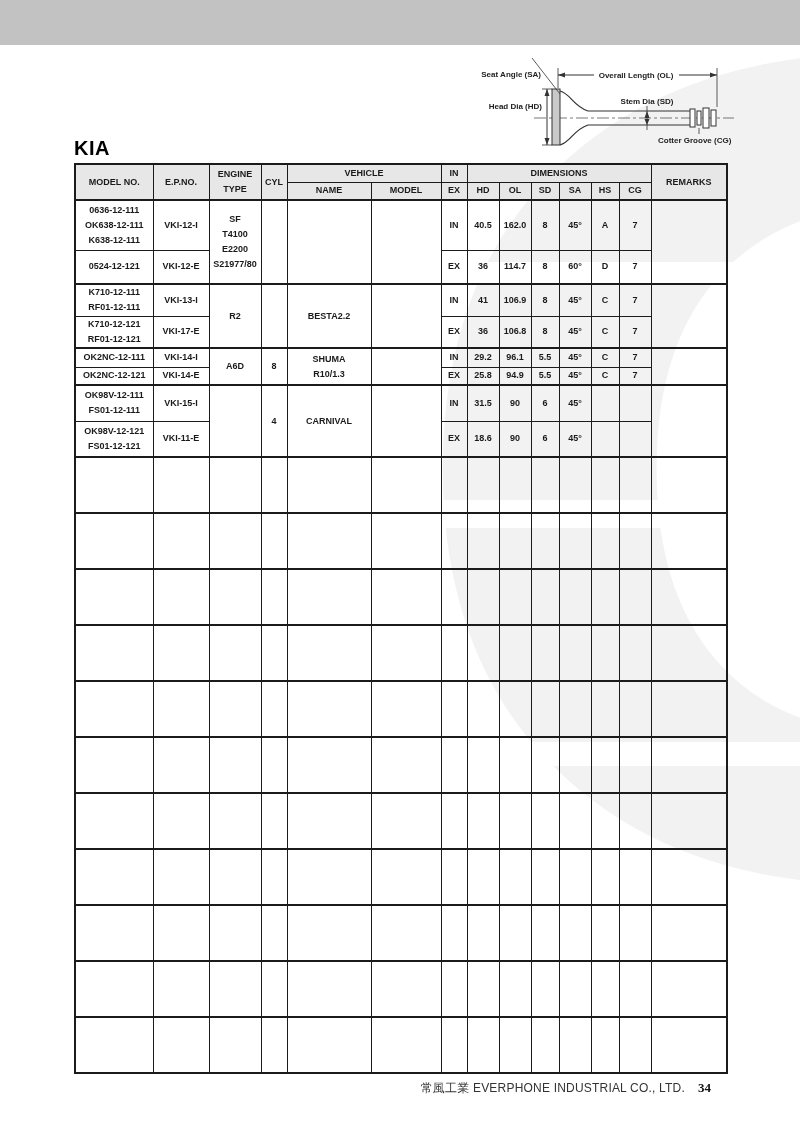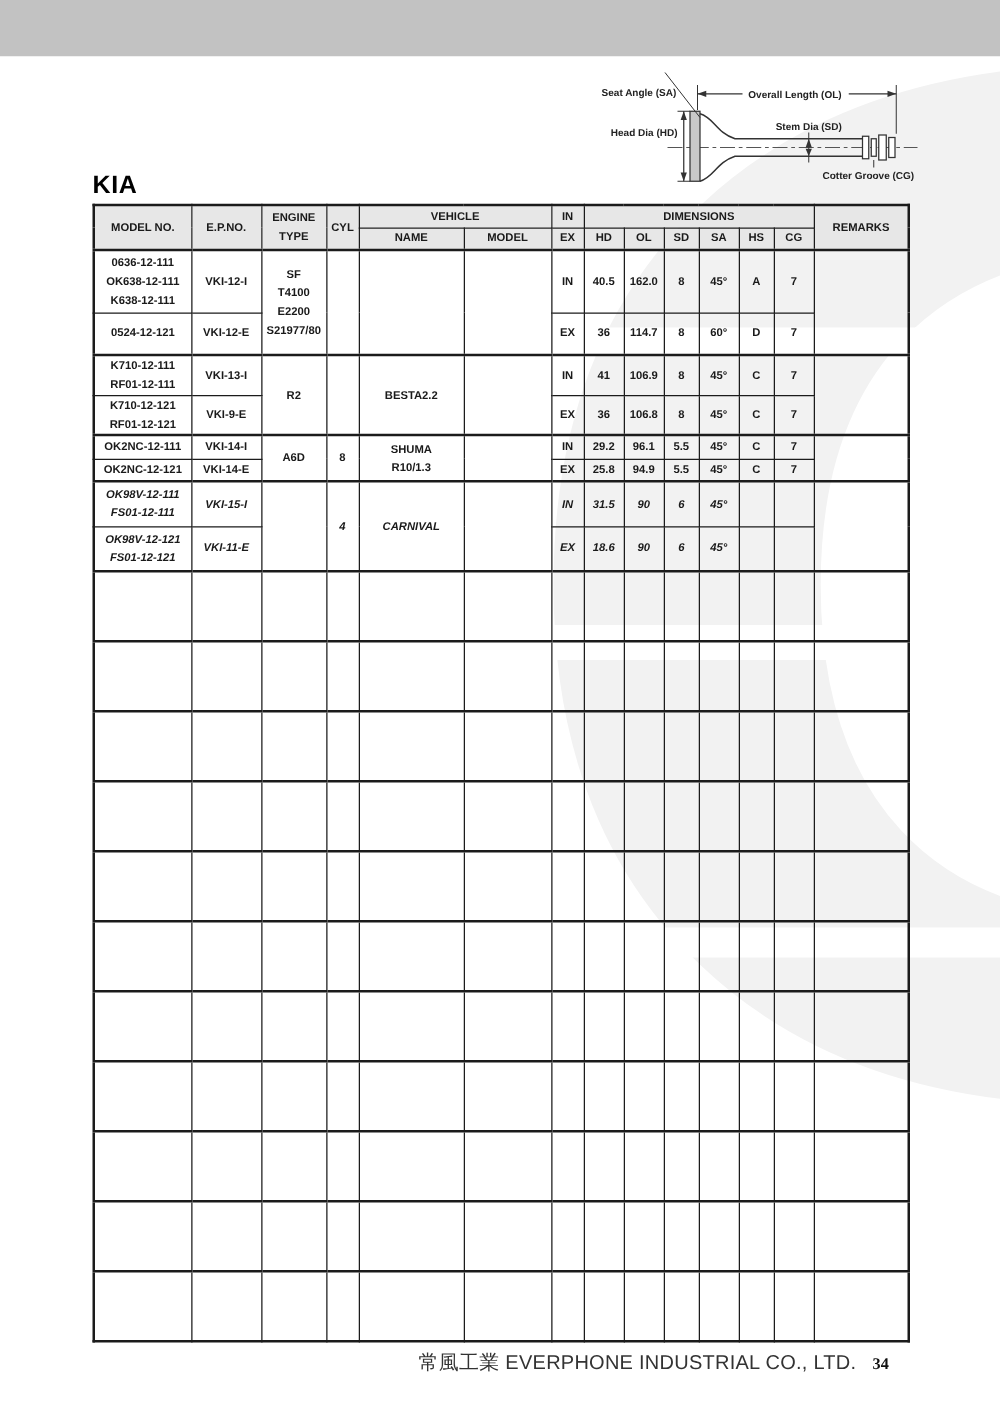--- a/index.html
+++ b/index.html
@@ -40,29 +40,29 @@
     text-align:center; vertical-align:middle;
     white-space:pre-line; line-height:15px; overflow:hidden;
     background:transparent;
   }
   .parts-table thead th { background:#e7e7e7; }
   .inex-col { background:#ededed; }
   tr.sep-top th, tr.sep-top td { border-top-width:2px; }
   .va-top { vertical-align:top; }
   .h18 { height:18px; } .h19 { height:19px; }
   .h32 { height:32px; } .h34 { height:34px; }
-  .h36 { height:36px;font-style:italic; } .h50 { height:50px; }
+  .h36 { height:36px; } .h50 { height:50px; }
   .empty-row td { height:54px; }
   .empty-row td { border-top-width:2px; }
 
   .footer {
     position:absolute; left:0; right:89px; top:1080px; z-index:2;
     display:flex; justify-content:flex-end; align-items:baseline; gap:13px;
   }
-  .footer .company { font-size:16px; color:#333; letter-spacing:.2px; }
+  .footer .company { font-size:12px; color:#333; letter-spacing:.2px; }
   .footer .pagenum { font-size:13px; font-weight:bold; color:#111;font-family:Liberation Serif, serif; }
 </style>
 </head>
 <body>
 
 <div class="page">
 
   <div class="top-band"></div>
 
   <div class="watermark">G</div>
@@ -203,21 +203,21 @@
         <td>106.9</td>
         <td>8</td>
         <td>45°</td>
         <td>C</td>
         <td>7</td>
         <td rowspan="2"></td>
       </tr>
       <tr class="h32">
         <td>K710-12-121
 RF01-12-121</td>
-        <td>VKI-9-E</td>
+        <td>VKI-17-E</td>
         <td class="inex-col">EX</td>
         <td>36</td>
         <td>106.8</td>
         <td>8</td>
         <td>45°</td>
         <td>C</td>
         <td>7</td>
       </tr>
 
       <tr class="h19 sep-top">

